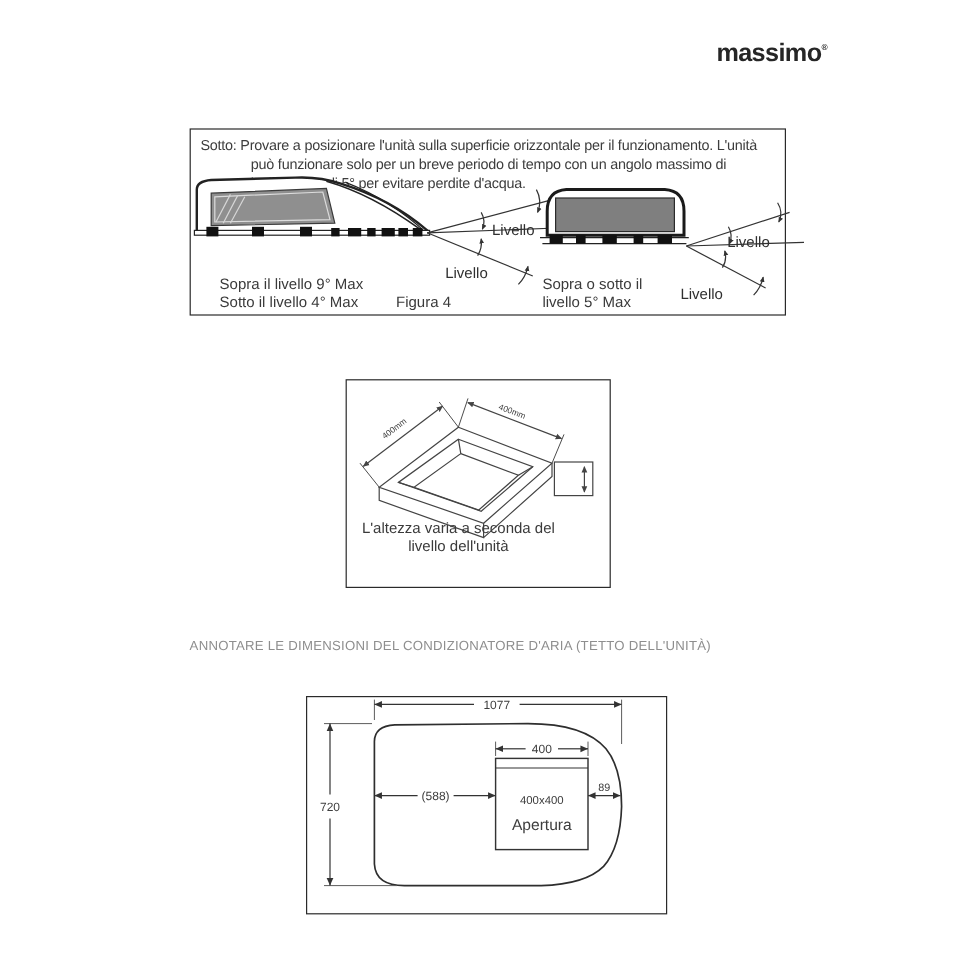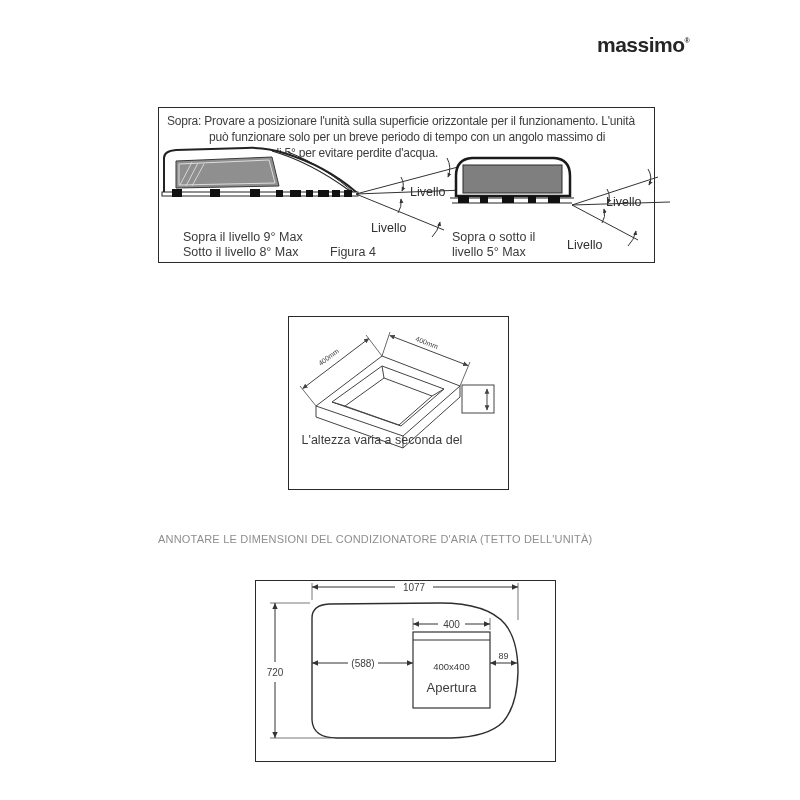--- a/index.html
+++ b/index.html
@@ -27,21 +27,21 @@
   svg text{font-family:"Liberation Sans",sans-serif;fill:#3d3d3d;}
 </style>
 </head>
 <body>
 
 <div class="page">
 
   <div class="logo"><span>massimo</span><sup>®</sup></div>
 
   <div class="note-box">
-    <p class="nota"><span class="nota-label">Sopra:</span> <span>Provare a posizionare l'unità sulla superficie orizzontale per il funzionamento. L'unità può funzionare solo per un breve periodo di tempo con un angolo massimo di inclinazione di 5° per evitare perdite d'acqua.</span></p>
+    <p class="nota"><span class="nota-label">Sotto:</span> <span>Provare a posizionare l'unità sulla superficie orizzontale per il funzionamento. L'unità può funzionare solo per un breve periodo di tempo con un angolo massimo di inclinazione di 5° per evitare perdite d'acqua.</span></p>
   </div>
 
   <svg class="abs" style="left:160px;top:145px" width="310" height="115" viewBox="0 0 310 115">
     <defs>
       <marker id="mL" viewBox="0 0 10 10" refX="8" refY="5" markerWidth="5" markerHeight="5" orient="auto">
         <path d="M0,1L9,5L0,9Z" fill="#333"></path>
       </marker>
     </defs>
     <path d="M4,13 Q4,6 16,5 L86,3 Q106,2 124,8 Q166,21 196,47 L196,49 L4,48 Z" fill="#fff" stroke="#222" stroke-width="2"></path>
     <path d="M112,6 C140,14 168,30 190,46" fill="none" stroke="#222" stroke-width="1.2"></path>
@@ -99,21 +99,21 @@
     </g>
   </svg>
 
   <span class="livello" style="left:410px;top:185px">Livello</span>
   <span class="livello" style="left:371px;top:221px">Livello</span>
   <span class="livello" style="left:606px;top:195px">Livello</span>
   <span class="livello" style="left:567px;top:238px">Livello</span>
 
   <div class="cap" style="left:183px;top:230px">
     <div>Sopra il livello 9° Max</div>
-    <div>Sotto il livello 8° Max</div>
+    <div>Sotto il livello 4° Max</div>
   </div>
   <span class="cap" style="left:330px;top:245px">Figura 4</span>
   <div class="cap" style="left:452px;top:230px">
     <div>Sopra o sotto il</div>
     <div>livello 5° Max</div>
   </div>
 
   <div class="fig3-box"></div>
   <svg class="abs" style="left:288px;top:316px" width="221" height="174" viewBox="0 0 221 174">
     <defs>
@@ -130,20 +130,21 @@
       <rect x="174" y="69" width="32" height="28"></rect>
       <path d="M199,73 L199,94" marker-start="url(#m3)" marker-end="url(#m3)"></path>
       <path d="M28,90 L12,70 M94,40 L78,19 M94,40 L102,16 M172,70 L182,46" stroke-width="0.8"></path>
       <path d="M14.8,72.5 L80.8,22.5" marker-start="url(#m3)" marker-end="url(#m3)"></path>
       <path d="M101.9,19.5 L179.9,49.5" marker-start="url(#m3)" marker-end="url(#m3)"></path>
     </g>
     <text transform="translate(42,43) rotate(-37)" font-size="7" text-anchor="middle">400mm</text>
     <text transform="translate(138,29) rotate(21)" font-size="7" text-anchor="middle">400mm</text>
   </svg>
   <div class="fig3-note" style="top:433px">L'altezza varia a seconda del</div>
+  <div class="fig3-note" style="top:448px">livello dell'unità</div>
 
   <div class="heading">ANNOTARE LE DIMENSIONI DEL CONDIZIONATORE D'ARIA (TETTO DELL'UNITÀ)</div>
 
   <div class="dim-box"></div>
   <svg class="abs" style="left:255px;top:580px" width="301" height="182" viewBox="0 0 301 182">
     <defs>
       <marker id="mD" viewBox="0 0 10 10" refX="9" refY="5" markerWidth="7" markerHeight="7" orient="auto-start-reverse">
         <path d="M0,1L9,5L0,9Z" fill="#333"></path>
       </marker>
     </defs>

